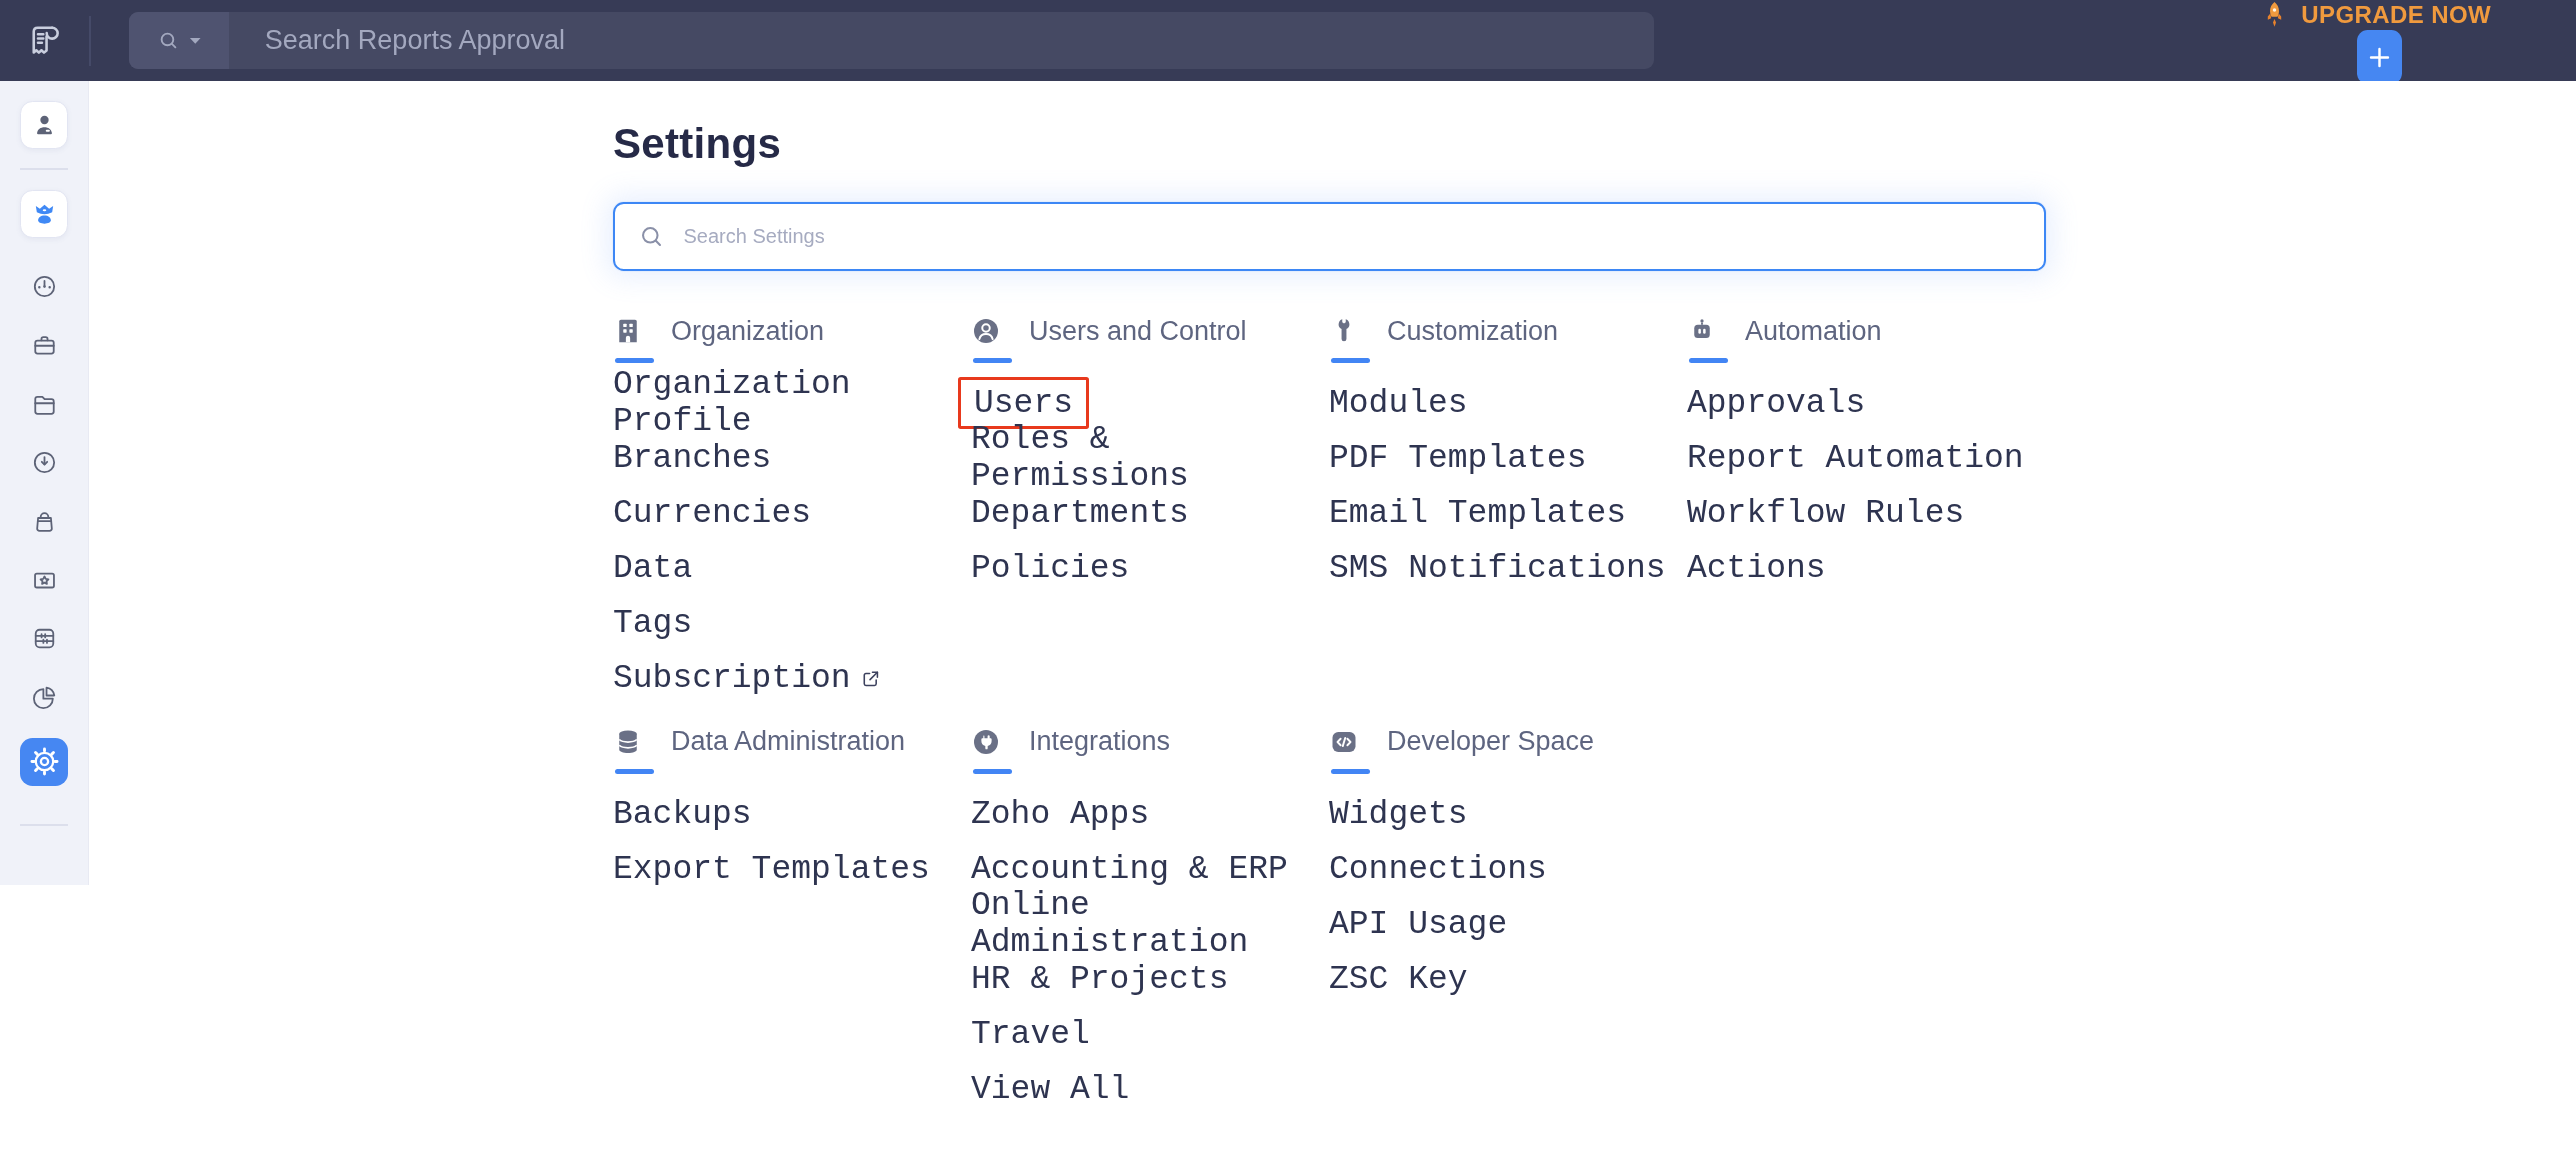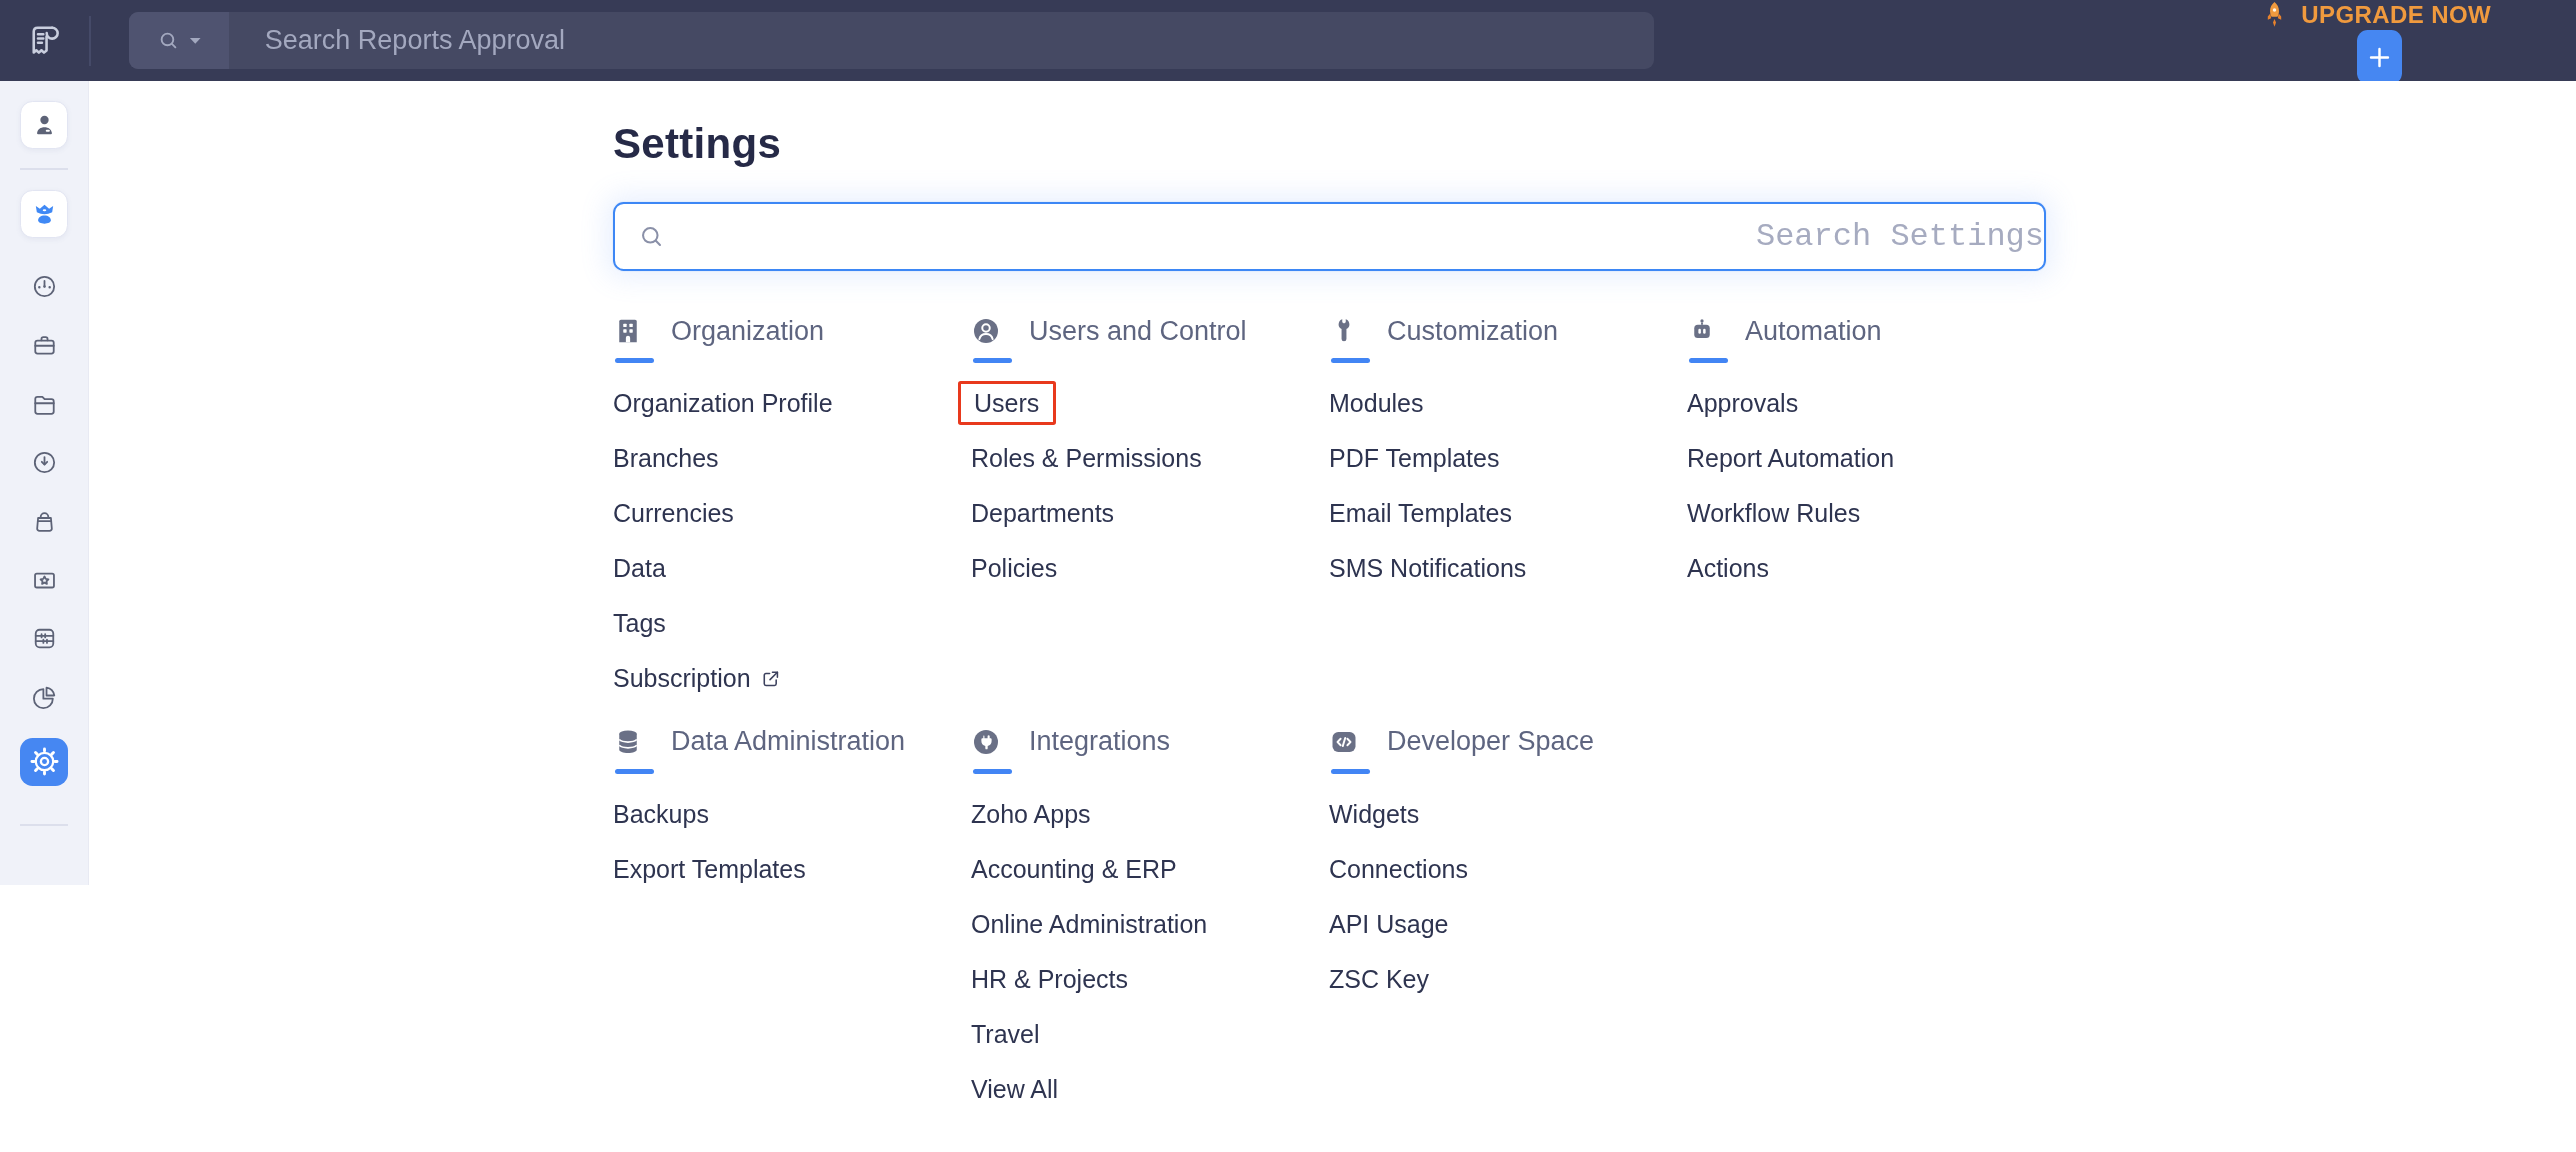--- a/index.html
+++ b/index.html
@@ -42,30 +42,30 @@
   .side-divider { width:48px; height:1.8px; background:var(--divider); margin:19.7px 0; flex:0 0 auto; }
   .side-icon { width:48px; height:48px; display:flex; align-items:center; justify-content:center; cursor:pointer; margin-bottom:10.7px; flex:0 0 auto; }
   .side-icon.first { margin-top:25px; }
   .side-tile-active { width:48px; height:48px; background:var(--btn-blue); border-radius:12.5px; display:flex; align-items:center; justify-content:center; cursor:pointer; margin-top:5.4px; flex:0 0 auto; }
   .side-divider.after-tile { margin-top:38px; }
 
   .main { flex:1; background:#ffffff; padding:39px 0 0 524px; }
   .page-title { font-size:42px; font-weight:bold; color:var(--title-color); letter-spacing:0.3px; }
   .settings-search { width:1433px; height:69px; margin-top:34px; background:#ffffff; border:2.7px solid #3d87f5; border-radius:10.7px; display:flex; align-items:center; padding-left:21.5px; gap:18px;
     box-shadow:0 0 0 0.9px rgba(66,133,244,.06), 0 0 27px 7.2px rgba(120,160,250,.16); }
-  .settings-search input { flex:1; border:none; outline:none; font-size:32px; color:#3a3f5c; font-family:Liberation Mono, monospace; height:100%; background:transparent;text-align:right; }
+  .settings-search input { flex:1; border:none; outline:none; font-size:20px; color:#3a3f5c; font-family:Liberation Sans, sans-serif; height:100%; background:transparent; }
   .settings-search input::placeholder { color:#a6abc0; }
 
   .sections-grid { margin-top:42px; display:grid; grid-template-columns:repeat(4,358px); row-gap:18px; }
   .section-header { display:flex; align-items:center; gap:28px; height:36px; }
   .section-title { font-size:27px; color:var(--section-title); font-weight:500; }
   .section-underline { width:39px; height:5.4px; border-radius:2.7px; background:var(--accent-blue); margin:9px 0 12.5px 1.8px; }
   .section-items { list-style:none; }
   .section-items li { height:55px; display:flex; align-items:center; }
-  .item-link { display:inline-flex; align-items:center; gap:10.7px; font-size:25px; color:var(--item-color); cursor:pointer; text-decoration:none; }
+  .item-link { display:inline-flex; align-items:center; gap:10.7px; font-size:33px; color:var(--item-color); cursor:pointer; text-decoration:none;font-family:Liberation Mono, monospace; }
   .item-link.highlighted { border:3.6px solid var(--highlight-red); border-radius:2.7px; padding:4.5px 13.4px; margin-left:-13.4px; }
   .icon-slot { display:inline-flex; align-items:center; justify-content:center; }
 </style>
 </head>
 <body style="--topbar-bg: #373b56; --accent-blue: #4285f4; --btn-blue: #4687f2; --accent-orange: #f09a3e; --highlight-red: #e8391d; --sidebar-bg: #f0f2f9;">
 
 <header class="topbar">
   <div class="logo-box">
     <span class="icon-slot">
       <svg width="41" height="41" viewBox="0 0 24 24" fill="none" stroke="#c9cede" stroke-width="1.5" stroke-linecap="round" stroke-linejoin="round">

